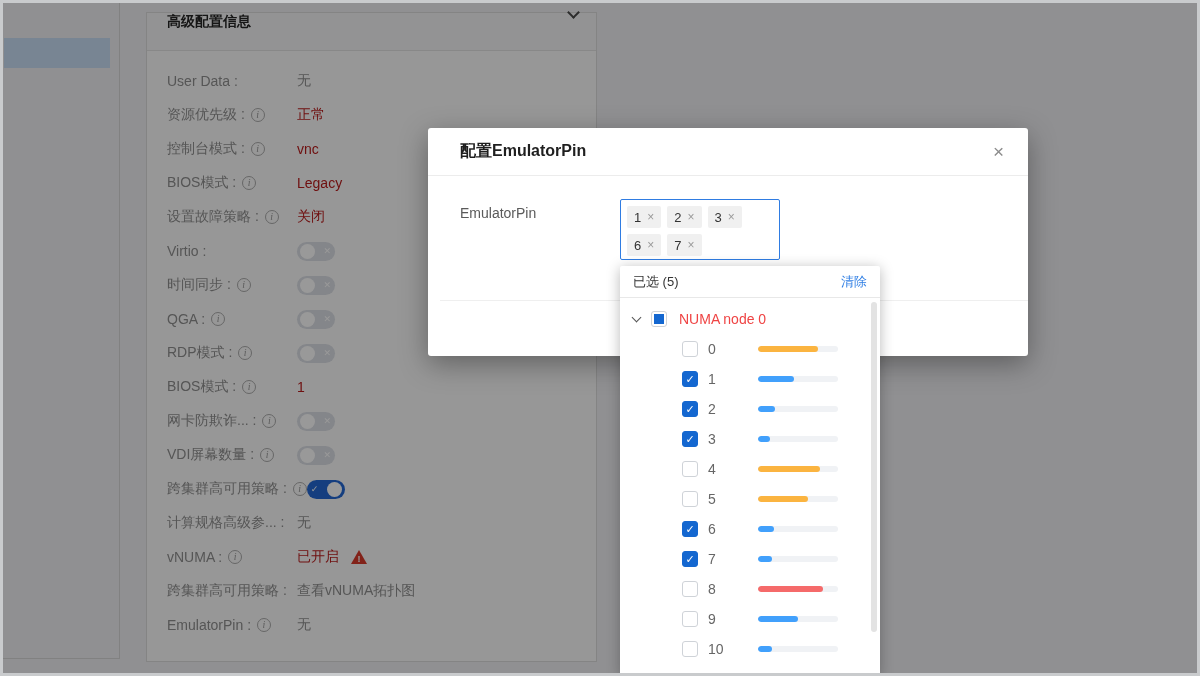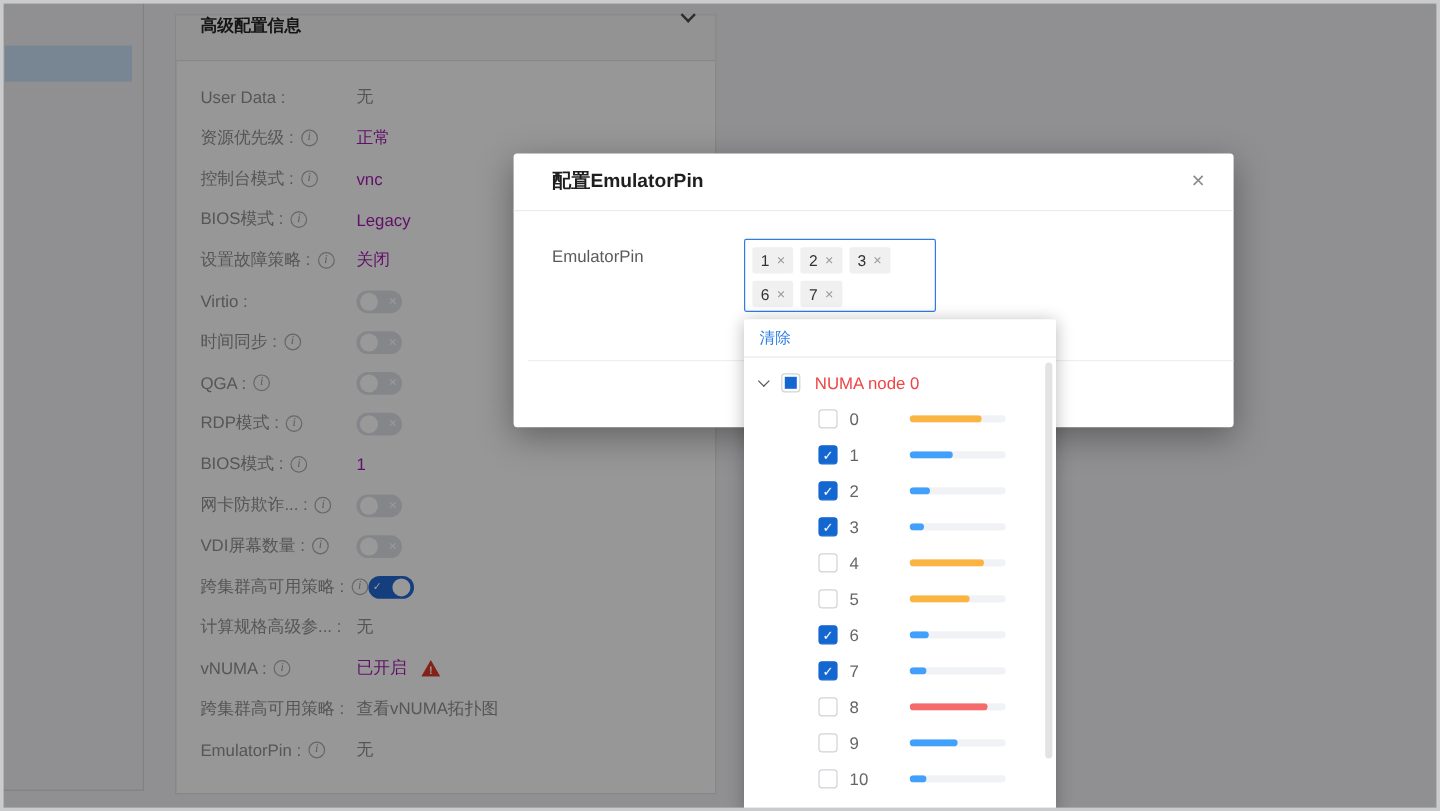--- a/index.html
+++ b/index.html
@@ -24,21 +24,21 @@
   .card-title { font-weight:bold; font-size:14px; color:#262626; flex:1; }
   .chev-down { width:9px; height:9px; border-right:2px solid #4a4a4a; border-bottom:2px solid #4a4a4a;
                transform:rotate(45deg); margin-top:-5px; }
   .card-body { padding:13px 0 0 20px; }
   .crow { height:34px; display:flex; align-items:center; font-size:14px; }
   .lab { min-width:130px; color:#8f8f8f; display:flex; align-items:center; }
   .lab-t { white-space:pre; }
   .info-icon { width:14px; height:14px; border:1px solid #ababab; border-radius:50%;
                color:#9a9a9a; font-size:10px; line-height:12px; text-align:center;
                font-style:italic; font-family:"Liberation Serif",serif; flex:none; margin-left:2px; }
-  .val { color:#a21caf; }
+  .val { color:#b91c1c; }
   .val.muted { color:#8f8f8f; }
   .toggle { width:38px; height:19px; border-radius:10px; display:inline-flex;
             align-items:center; justify-content:space-between; padding:0 3px; flex:none; }
   .toggle.off { background:#dcdfe6; }
   .toggle.on  { background:#2468d4; }
   .knob { width:15px; height:15px; border-radius:50%; background:#fff; flex:none; }
   .toggle .mark { font-size:9px; color:#fff; line-height:1; padding:0 1px; }
   .warn-icon { width:16px; height:14px; background:#d93a2b;
                clip-path:polygon(50% 0, 100% 100%, 0 100%);
                color:#fff; font-size:9px; font-weight:bold; text-align:center; line-height:19px;
@@ -283,20 +283,21 @@
       </div>
   </div>
   <div class="modal-footer">
     <button class="btn-cancel">取消</button>
     <button class="btn-confirm">确 定</button>
   </div>
 </div>
 
 <div class="dropdown">
   <div class="dd-header">
+    <span class="dd-selected">已选 (5)</span>
     <button class="dd-clear">清除</button>
   </div>
   <div class="dd-group">
     <span class="dd-chev"></span>
     <span class="cb ind"></span>
     <span class="dd-group-label">NUMA node 0</span>
   </div>
   <div>
       <div class="ditem">
         <span class="cb"></span>

